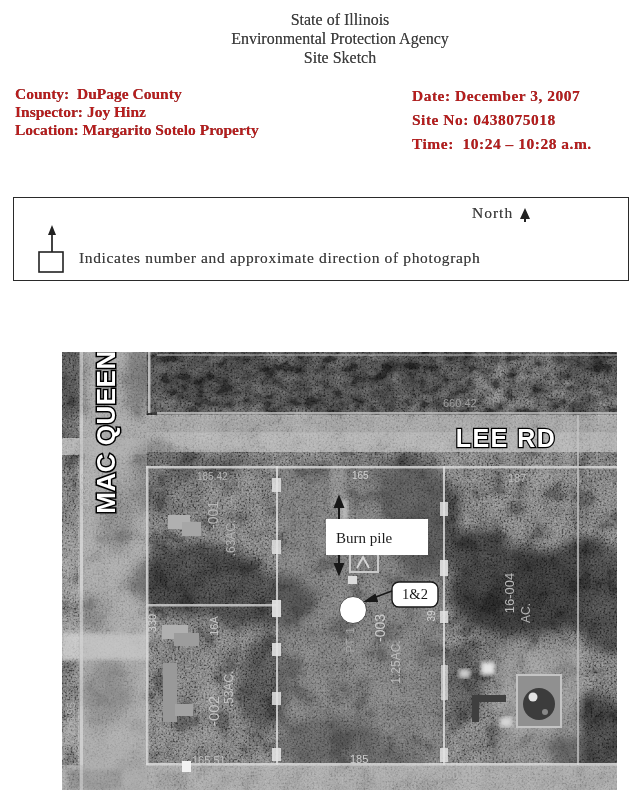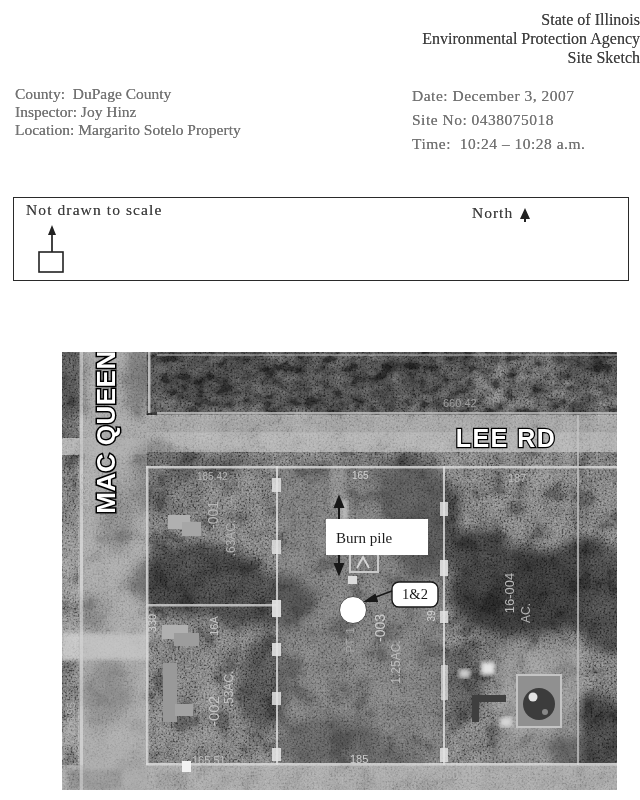--- a/index.html
+++ b/index.html
@@ -1,48 +1,48 @@
 <!DOCTYPE html>
 <html><head>
 <meta charset="utf-8">
 <style>
   html,body{margin:0;padding:0;background:#fff;}
   body{width:640px;height:800px;position:relative;font-family:"Liberation Serif",serif;color:#3a3a3a;}
-  .hdr{position:absolute;left:40px;top:10px;width:600px;text-align:right;font-size:16px;line-height:19px;color:#3d3d3d;text-shadow:0 0 0.35px #777;}
-  .info{position:absolute;font-size:15.5px;line-height:18px;color:#737373;text-shadow:0 0 0.35px #777;}
+  .hdr{position:absolute;left:40px;top:10px;width:600px;text-align:center;font-size:16px;line-height:19px;color:#3d3d3d;text-shadow:0 0 0.35px #777;}
+  .info{position:absolute;font-size:15.5px;line-height:18px;color:#b91c1c;text-shadow:0 0 0.35px #777;font-weight:bold;}
   .legend{position:absolute;left:13px;top:196.5px;width:614px;height:82.5px;border:1.5px solid #2a2a2a;}
   .lg-txt{position:absolute;font-size:15.5px;color:#3d3d3d;text-shadow:0 0 0.35px #777;white-space:nowrap;}
   .photo{position:absolute;left:62px;top:352px;width:476px;height:438px;}
   .hdr,.info,.lg-txt{opacity:0.999;}
 </style>
 </head>
 <body>
 
 <div class="hdr">State of Illinois<br>Environmental Protection Agency<br>Site Sketch</div>
 
 <div class="info" style="left:15px;top:85px;">County:&nbsp; DuPage County<br>Inspector: Joy Hinz<br>Location: Margarito Sotelo Property</div>
 
 <div class="info" style="left:412px;top:84px;line-height:24px;letter-spacing:0.5px;">Date: December 3, 2007<br>Site No: 0438075018<br>Time:&nbsp; 10:24 – 10:28 a.m.</div>
 
 <div class="legend">
 
-  <div class="lg-txt" style="left:12px;top:3.5px;letter-spacing:1.1px;">Not drawn to scale</div>
 
   <div class="lg-txt" style="left:458px;top:6px;letter-spacing:1px;">North</div>
 
   <svg style="position:absolute;left:503px;top:9px;" width="16" height="16" viewBox="0 0 16 16">
       <path d="M8 1 L13 12 L9 12 L9 15 L7 15 L7 12 L3 12 Z" fill="#222"></path>
     </svg>
 
   <svg style="position:absolute;left:23px;top:23.5px;" width="34" height="52" viewBox="0 0 34 52">
     <rect x="2" y="31" width="24" height="20" fill="#fff" stroke="#222" stroke-width="1.6"></rect>
     <line x1="15" y1="31" x2="15" y2="10" stroke="#222" stroke-width="1.7"></line>
     <path d="M15 4 L19 14 L11 14 Z" fill="#222"></path>
   </svg>
 
+  <div class="lg-txt" style="left:65px;top:51.5px;letter-spacing:0.65px;">Indicates number and approximate direction of photograph</div>
 </div>
 
 <div class="photo">
 <svg width="555" height="438" viewBox="0 0 555 438" style="display:block;filter:blur(0.4px)">
   <defs>
     <filter id="b2">
           <feGaussianBlur stdDeviation="2"></feGaussianBlur>
         </filter>
     <filter id="b4">
           <feGaussianBlur stdDeviation="4"></feGaussianBlur>

